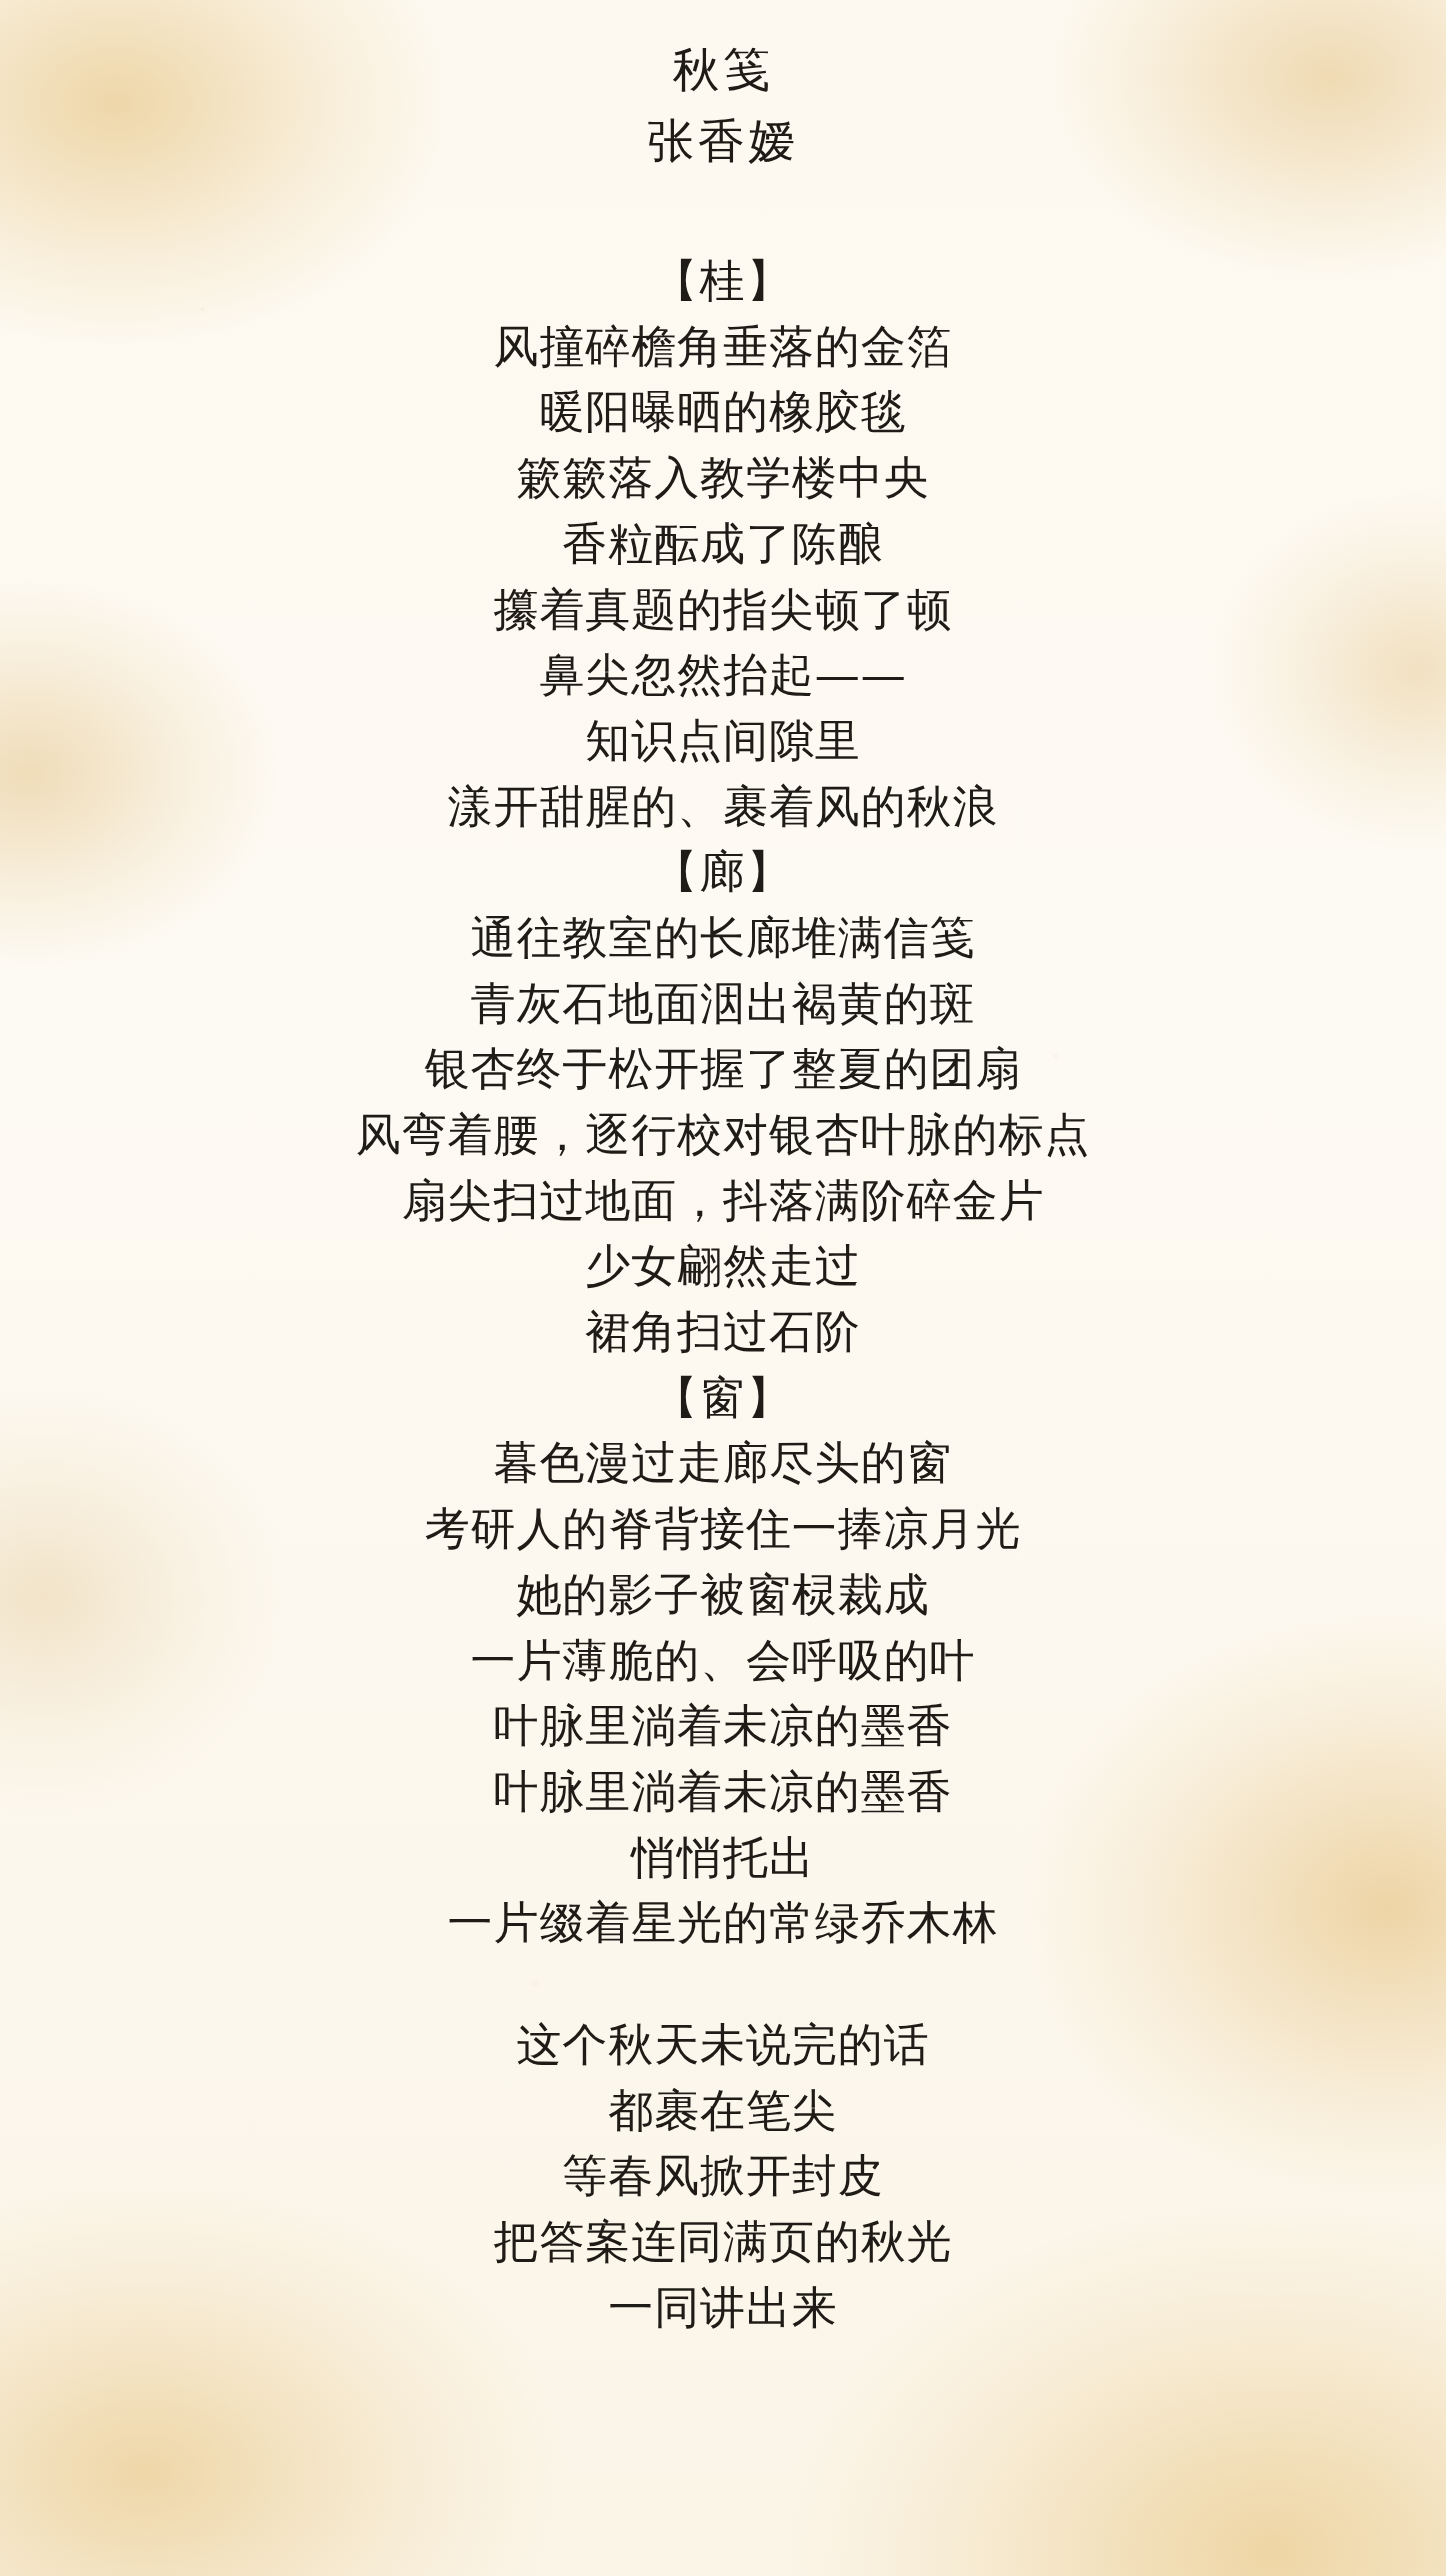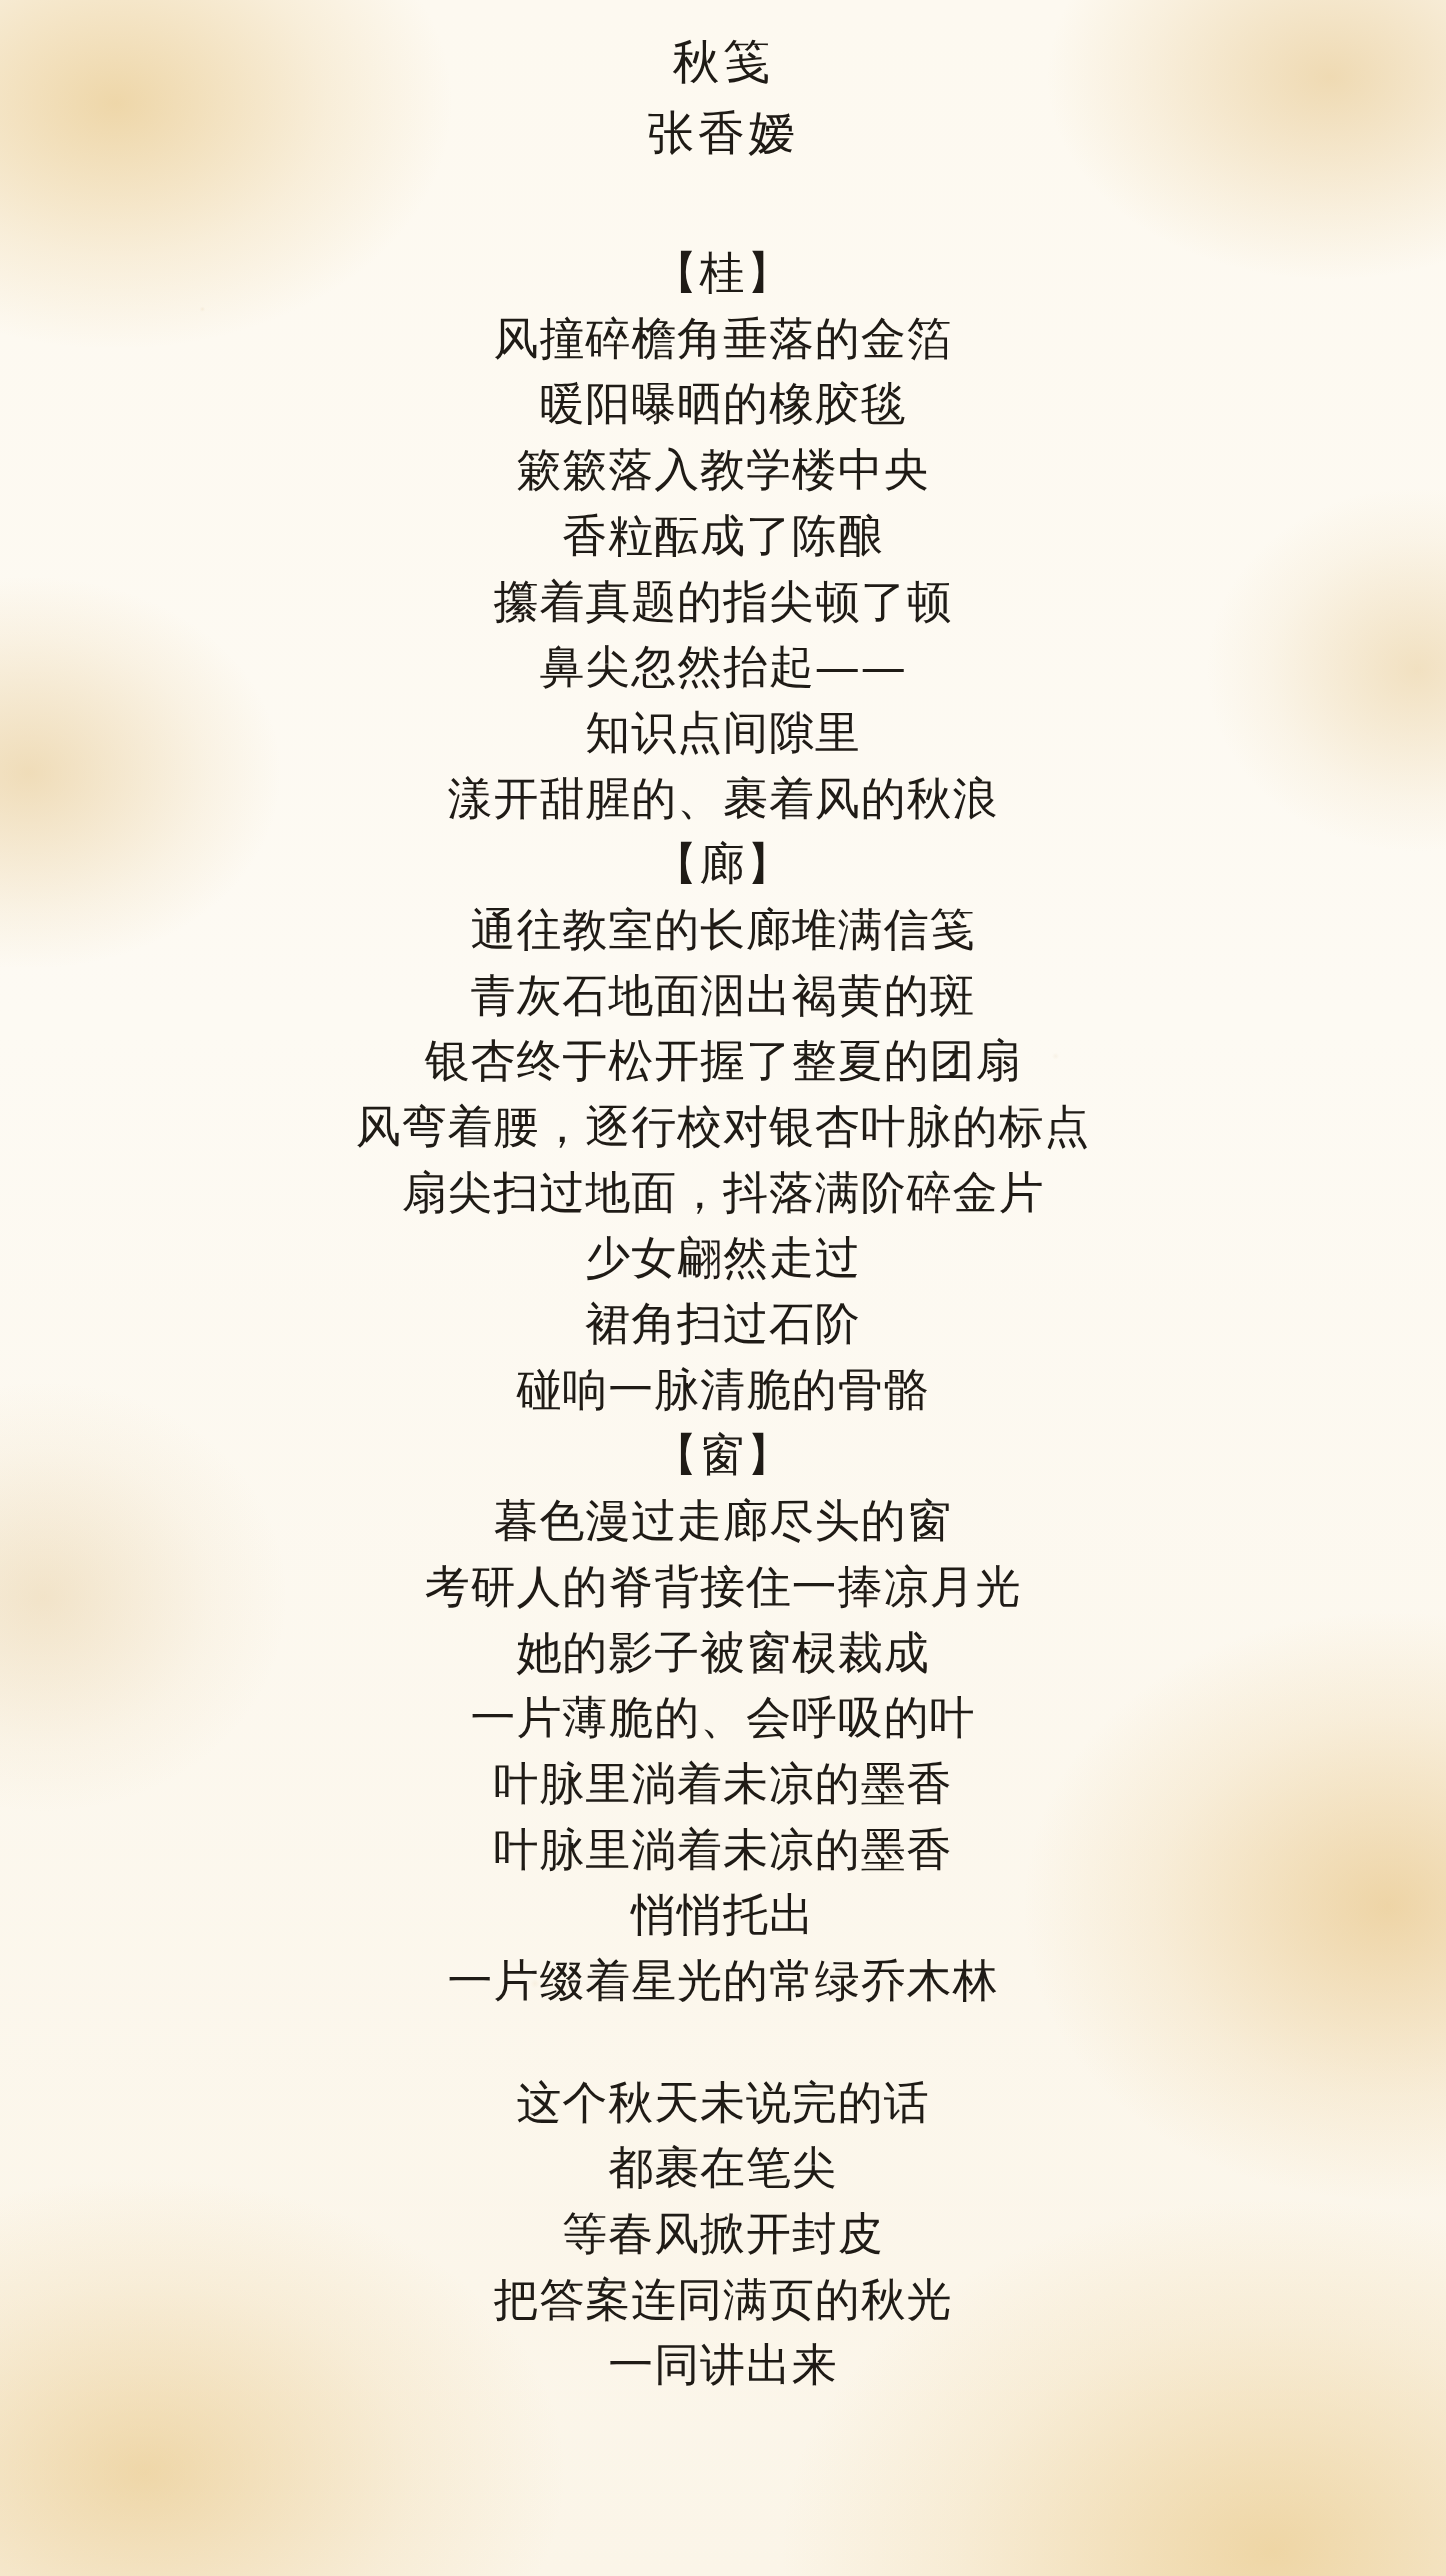--- a/index.html
+++ b/index.html
@@ -35,21 +35,21 @@
     background:
       radial-gradient(circle 2.7px at 14% 12%, rgba(190,150,80,0.10) 0%, rgba(190,150,80,0) 100%),
       radial-gradient(circle 3.6px at 73% 41%, rgba(190,150,80,0.08) 0%, rgba(190,150,80,0) 100%),
       radial-gradient(circle 4.5px at 37% 77%, rgba(190,150,80,0.08) 0%, rgba(190,150,80,0) 100%);
     pointer-events: none;
   }
   .content {
     position: relative;
     z-index: 2;
     text-align: center;
-    padding-top: 32px;
+    padding-top: 40px;
     color: #1f1b16;
   }
   .poem-title {
     font-size: 47px;
     line-height: 1.28;
     letter-spacing: 3.6px;
     font-weight: 400;
   }
   .poem-author {
     font-size: 47px;
@@ -95,21 +95,20 @@
     <div class="line">漾开甜腥的、裹着风的秋浪</div>
 
     <div class="section-head">【廊】</div>
     <div class="line">通往教室的长廊堆满信笺</div>
     <div class="line">青灰石地面洇出褐黄的斑</div>
     <div class="line">银杏终于松开握了整夏的团扇</div>
     <div class="line">风弯着腰，逐行校对银杏叶脉的标点</div>
     <div class="line">扇尖扫过地面，抖落满阶碎金片</div>
     <div class="line">少女翩然走过</div>
     <div class="line">裙角扫过石阶</div>
-    <div class="line">碰响一脉清脆的骨骼</div>
 
     <div class="section-head">【窗】</div>
     <div class="line">暮色漫过走廊尽头的窗</div>
     <div class="line">考研人的脊背接住一捧凉月光</div>
     <div class="line">她的影子被窗棂裁成</div>
     <div class="line">一片薄脆的、会呼吸的叶</div>
     <div class="line">叶脉里淌着未凉的墨香</div>
     <div class="line">叶脉里淌着未凉的墨香</div>
     <div class="line">悄悄托出</div>
     <div class="line">一片缀着星光的常绿乔木林</div>

